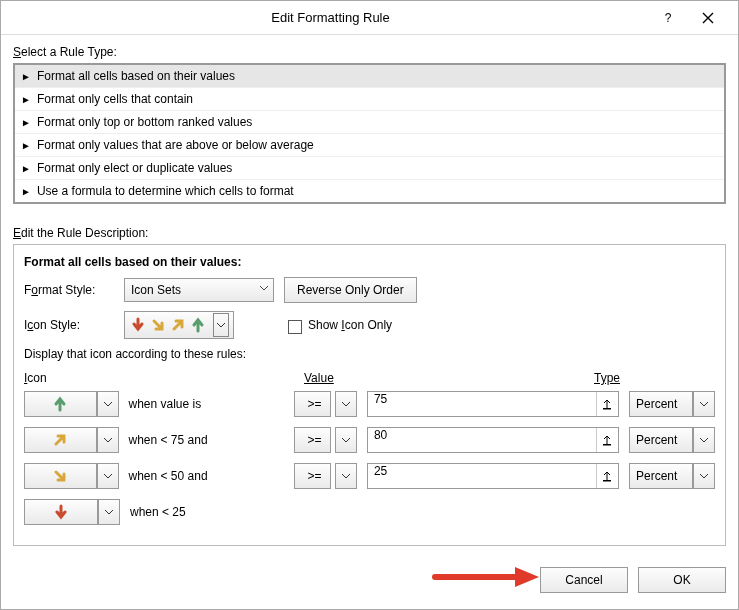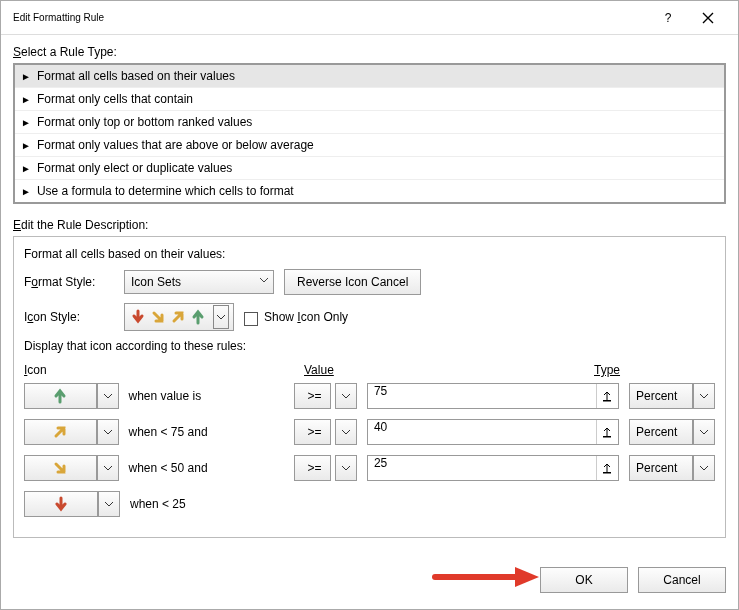--- a/index.html
+++ b/index.html
@@ -1,30 +1,30 @@
 <!DOCTYPE html>
 <html><head>
 <meta charset="utf-8">
 <style>
 * { box-sizing: border-box; margin: 0; padding: 0; font-family: "Segoe UI", Tahoma, sans-serif; font-size: 12px; color: #000; }
 body { background: #f0f0f0; width: 739px; height: 610px; overflow: hidden; }
 .dialog { width: 739px; height: 610px; background: #fff; border: 1px solid #aaa; display: flex; flex-direction: column; }
 .titlebar { height: 34px; display: flex; align-items: center; padding: 0 10px 0 12px; border-bottom: 1px solid #ddd; }
-.titlebar .title { flex: 1; font-size: 10px; }
+.titlebar .title { flex: 1; font-size: 13px; text-align: center; }
 .titlebar .btn { width: 40px; height: 30px; display: flex; align-items: center; justify-content: center; cursor: pointer; }
 .content { padding: 10px 12px 0 12px; flex: 1; display: flex; flex-direction: column; }
 .section-label { font-size: 12px; margin-bottom: 4px; }
 .rule-type-list { border: 2px solid #999; background: #fff; }
 .rule-type-list .item { padding: 4px 6px; border-bottom: 1px solid #eee; display: flex; align-items: center; gap: 6px; cursor: pointer; }
 .rule-type-list .item:last-child { border-bottom: none; }
 .rule-type-list .item .arrow { font-size: 10px; }
 .rule-type-list .item.selected { background: #e6e6e6; }
-.desc-label { margin-top: 14px; margin-bottom: 4px; }
+.desc-label { margin-top: 22px; margin-bottom: 4px; }
 .desc-box { border: 1px solid #bbb; padding: 10px; }
-.desc-box .heading { font-weight: normal; margin-bottom: 8px; }
+.desc-box .heading { font-weight: bold; margin-bottom: 8px; }
 .row { display: flex; align-items: center; margin-bottom: 8px; gap: 10px; }
 .row .lbl { width: 90px; }
 .dropdown { border: 1px solid #999; background: linear-gradient(#fdfdfd,#eaeaea); height: 24px; display: inline-flex; align-items: center; padding: 0 18px 0 6px; position: relative; min-width: 100px; text-align: center; }
 .dropdown .chev { position: absolute; right: 4px; top: 4px; }
 .btn-std { border: 1px solid #999; background: linear-gradient(#fdfdfd,#eaeaea); height: 26px; padding: 0 12px; cursor: pointer; display: inline-flex; align-items: center; justify-content: center; }
 .checkbox { width: 14px; height: 14px; border: 1px solid #555; display: inline-block; margin-right: 6px; position: relative; top: 2px; }
 .iconset-display { border: 1px solid #999; background: linear-gradient(#fdfdfd,#eaeaea); height: 28px; display: inline-flex; align-items: center; padding: 2px 4px; gap: 2px; position: relative; }
 .iconset-display .dd { border: 1px solid #888; width: 16px; height: 24px; display: flex; align-items: center; justify-content: center; margin-left: 4px; }
 .rules-header { display: flex; font-weight: normal; margin-top: 10px; margin-bottom: 6px; }
 .rules-header .col1 { width: 280px; }
@@ -104,21 +104,21 @@
         <div class="lbl">F<span class="u-letter">o</span>rmat Style:</div>
         <div class="dropdown" style="min-width:150px">
           <span>Icon Sets</span>
           <span class="chev">
               <svg width="10" height="10">
                 <path d="M1 3 L5 7 L9 3" stroke="#444" fill="none"></path>
               </svg>
             </span>
         </div>
         <button class="btn-std">
-            <span>Reverse Icon Cancel</span>
+            <span>Reverse Only Order</span>
           </button>
       </div>
 
       <div class="row">
         <div class="lbl">I<span class="u-letter">c</span>on Style:</div>
         <div class="iconset-display">
           <svg width="18" height="18">
               <path d="M9 3 v8 M5 8 l4 5 l4 -5" stroke="#c94a2f" stroke-width="3" fill="none" stroke-linecap="round"></path>
             </svg>
           <svg width="18" height="18">
@@ -129,21 +129,21 @@
             </svg>
           <svg width="18" height="18">
               <path d="M9 15 v-9 M5 9 l4 -5 l4 5" stroke="#5a9e6f" stroke-width="3" fill="none" stroke-linecap="round"></path>
             </svg>
           <div class="dd">
               <svg width="8" height="8">
                 <path d="M0 2 L4 6 L8 2" stroke="#333" fill="none"></path>
               </svg>
             </div>
         </div>
-        <label style="display:flex;align-items:center;">
+        <label style="display:flex;align-items:center;margin-left:44px;">
           <span class="checkbox"></span>
           <span>Show <span class="u-letter">I</span>con Only</span>
         </label>
       </div>
 
       <div style="margin-bottom:6px;margin-top:6px;">Display that icon according to these rules:</div>
 
       <div class="rules-header">
         <div class="col1"><span class="u-letter">I</span>con</div>
         <div class="col2"><span class="u-letter" style="text-decoration:underline">Value</span></div>
@@ -205,21 +205,21 @@
         <div class="when-text">when &lt; 75 and</div>
         <div class="op-dd">
             <span>&gt;=</span>
           </div>
         <div class="op-dd-btn">
             <svg width="8" height="8">
               <path d="M0 2 L4 6 L8 2" stroke="#333" fill="none"></path>
             </svg>
           </div>
         <div class="value-input">
-          <span>40</span>
+          <span>80</span>
           <span class="range-btn">
               <svg width="12" height="12">
                 <path d="M6 10 v-7 M3 5 l3 -3 l3 3" stroke="#000" fill="none"></path>
                 <rect x="2" y="10" width="8" height="1.5" fill="#000"></rect>
               </svg>
             </span>
         </div>
         <div class="type-dd-wrap">
           <div class="type-dd">
               <span>Percent</span>
@@ -289,19 +289,19 @@
 
     </div>
   </div>
 
   <div class="footer">
     <svg class="red-arrow" width="110" height="28">
       <line x1="4" y1="14" x2="86" y2="14" stroke="#e03a2a" stroke-width="6" stroke-linecap="round"></line>
       <polygon points="84,4 108,14 84,24" fill="#e03a2a"></polygon>
     </svg>
     <button class="btn-std">
-        <span>OK</span>
+        <span>Cancel</span>
       </button>
     <button class="btn-std">
-        <span>Cancel</span>
+        <span>OK</span>
       </button>
   </div>
 </div>
 
 </body></html>

